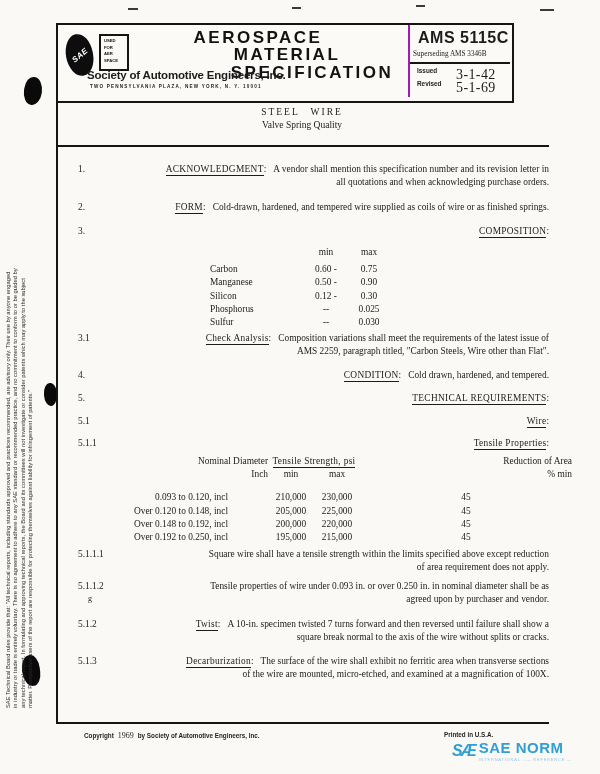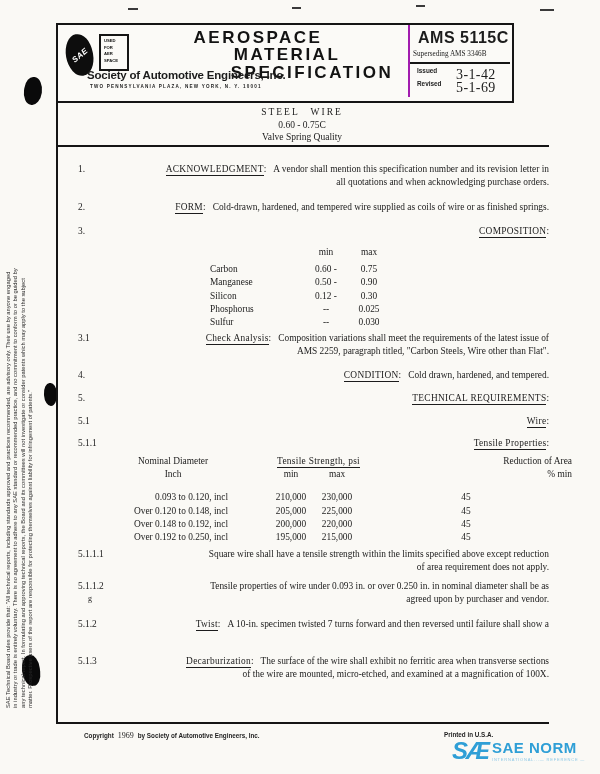--- a/index.html
+++ b/index.html
@@ -70,32 +70,32 @@
   .ys3_1 { top:332px; } .ys4     { top:369px; } .ys5     { top:392px; }
   .ys5_1 { top:415px; } .ys5_1_1 { top:437px; }
   .ys5111 { top:548px; } .ys5112 { top:580px; }
   .ys512  { top:618px; } .ys513  { top:655px; }
   
   .comp { position:absolute; left:210px; top:246px; display:grid; grid-template-columns:94px 44px 42px; font-size:9.4px; line-height:13.2px; }
   .comp .c  { text-align:center; }
   .comp .sp { grid-column:1 / -1; height:4px; }
   
   .tens { position:absolute; left:78px; top:455px; display:grid; grid-template-columns:190px 46px 46px 212px; font-size:9.4px; line-height:13.2px; }
-  .tens .c1  { grid-column:1; text-align:center; }
-  .tens .c23 { grid-column:2 / span 2; text-align:right; }
+  .tens .c1  { grid-column:1; text-align:right; }
+  .tens .c23 { grid-column:2 / span 2; text-align:center; }
   .tens .c4  { grid-column:4; text-align:right; }
   .tens .d1  { grid-column:1; text-align:right; padding-right:40px; }
   .tens .dc  { text-align:center; }
   .tens .sp  { grid-column:1 / -1; height:10px; }
   
   .copy { position:absolute; left:84px; top:731px; font-family:"Liberation Sans", sans-serif; font-size:6.3px; font-weight:bold; color:#1e1e1e; }
   .copy .yr { font-family:"Liberation Serif", serif; font-size:8px; font-weight:normal; margin:0 4px; }
   .printed { position:absolute; left:444px; top:731px; font-family:"Liberation Sans", sans-serif; font-size:6.3px; font-weight:bold; color:#1e1e1e; }
   .norm { position:absolute; left:452px; top:740px; display:flex; align-items:flex-start; gap:4px; font-family:"Liberation Sans", sans-serif; }
-  .norm .glyph { font-style:italic; font-weight:900; font-size:24px; line-height:22px; color:#2f9fd6; letter-spacing:-2px; }
+  .norm .glyph { font-style:italic; font-weight:900; font-size:16px; line-height:22px; color:#2f9fd6; letter-spacing:-2px; }
   .norm .wordwrap { display:flex; flex-direction:column; }
   .norm .word { font-weight:900; font-size:15px; line-height:16px; color:#2f9fd6; letter-spacing:0.5px; }
   .norm .sub { display:flex; justify-content:space-between; font-size:4px; color:#8ec9e6; letter-spacing:0.8px; margin-top:1px; }
 </style>
 </head>
 <body>
 
 <div class="page">
 
   <div class="mk mk1"></div>
@@ -137,21 +137,20 @@
       <div class="spec-div"></div>
       <div class="spec-lab r1">Issued</div>
       <div class="spec-val r1">3-1-42</div>
       <div class="spec-lab r2">Revised</div>
       <div class="spec-val r2">5-1-69</div>
     </div>
   </div>
 
   <div class="tb">
     <div class="l1">STEEL WIRE</div>
-    <div>0.60 - 0.75C</div>
     <div>Valve Spring Quality</div>
   </div>
   <div class="rule-title"></div>
 
   <div class="sec ys1">
     <span class="num">1.</span>
     <div class="txt t103">
       <span class="u">ACKNOWLEDGMENT</span><span>:</span><span class="after">A vendor shall mention this specification number and its revision letter in</span>
       <div>all quotations and when acknowledging purchase orders.</div>
     </div>
@@ -270,20 +269,21 @@
     <div class="txt t119">
       <span>Tensile properties of wire under 0.093 in. or over 0.250 in. in nominal diameter shall be as</span>
       <div>agreed upon by purchaser and vendor.</div>
     </div>
   </div>
 
   <div class="sec ys512">
     <span class="num">5.1.2</span>
     <div class="txt t110">
       <span class="u">Twist</span><span>:</span><span class="after">A 10-in. specimen twisted 7 turns forward and then reversed until failure shall show a</span>
+      <div>square break normal to the axis of the wire without splits or cracks.</div>
     </div>
   </div>
 
   <div class="sec ys513">
     <span class="num">5.1.3</span>
     <div class="txt t110">
       <span class="u">Decarburization</span><span>:</span><span class="after">The surface of the wire shall exhibit no ferritic area when transverse sections</span>
       <div>of the wire are mounted, micro-etched, and examined at a magnification of 100X.</div>
     </div>
   </div>

